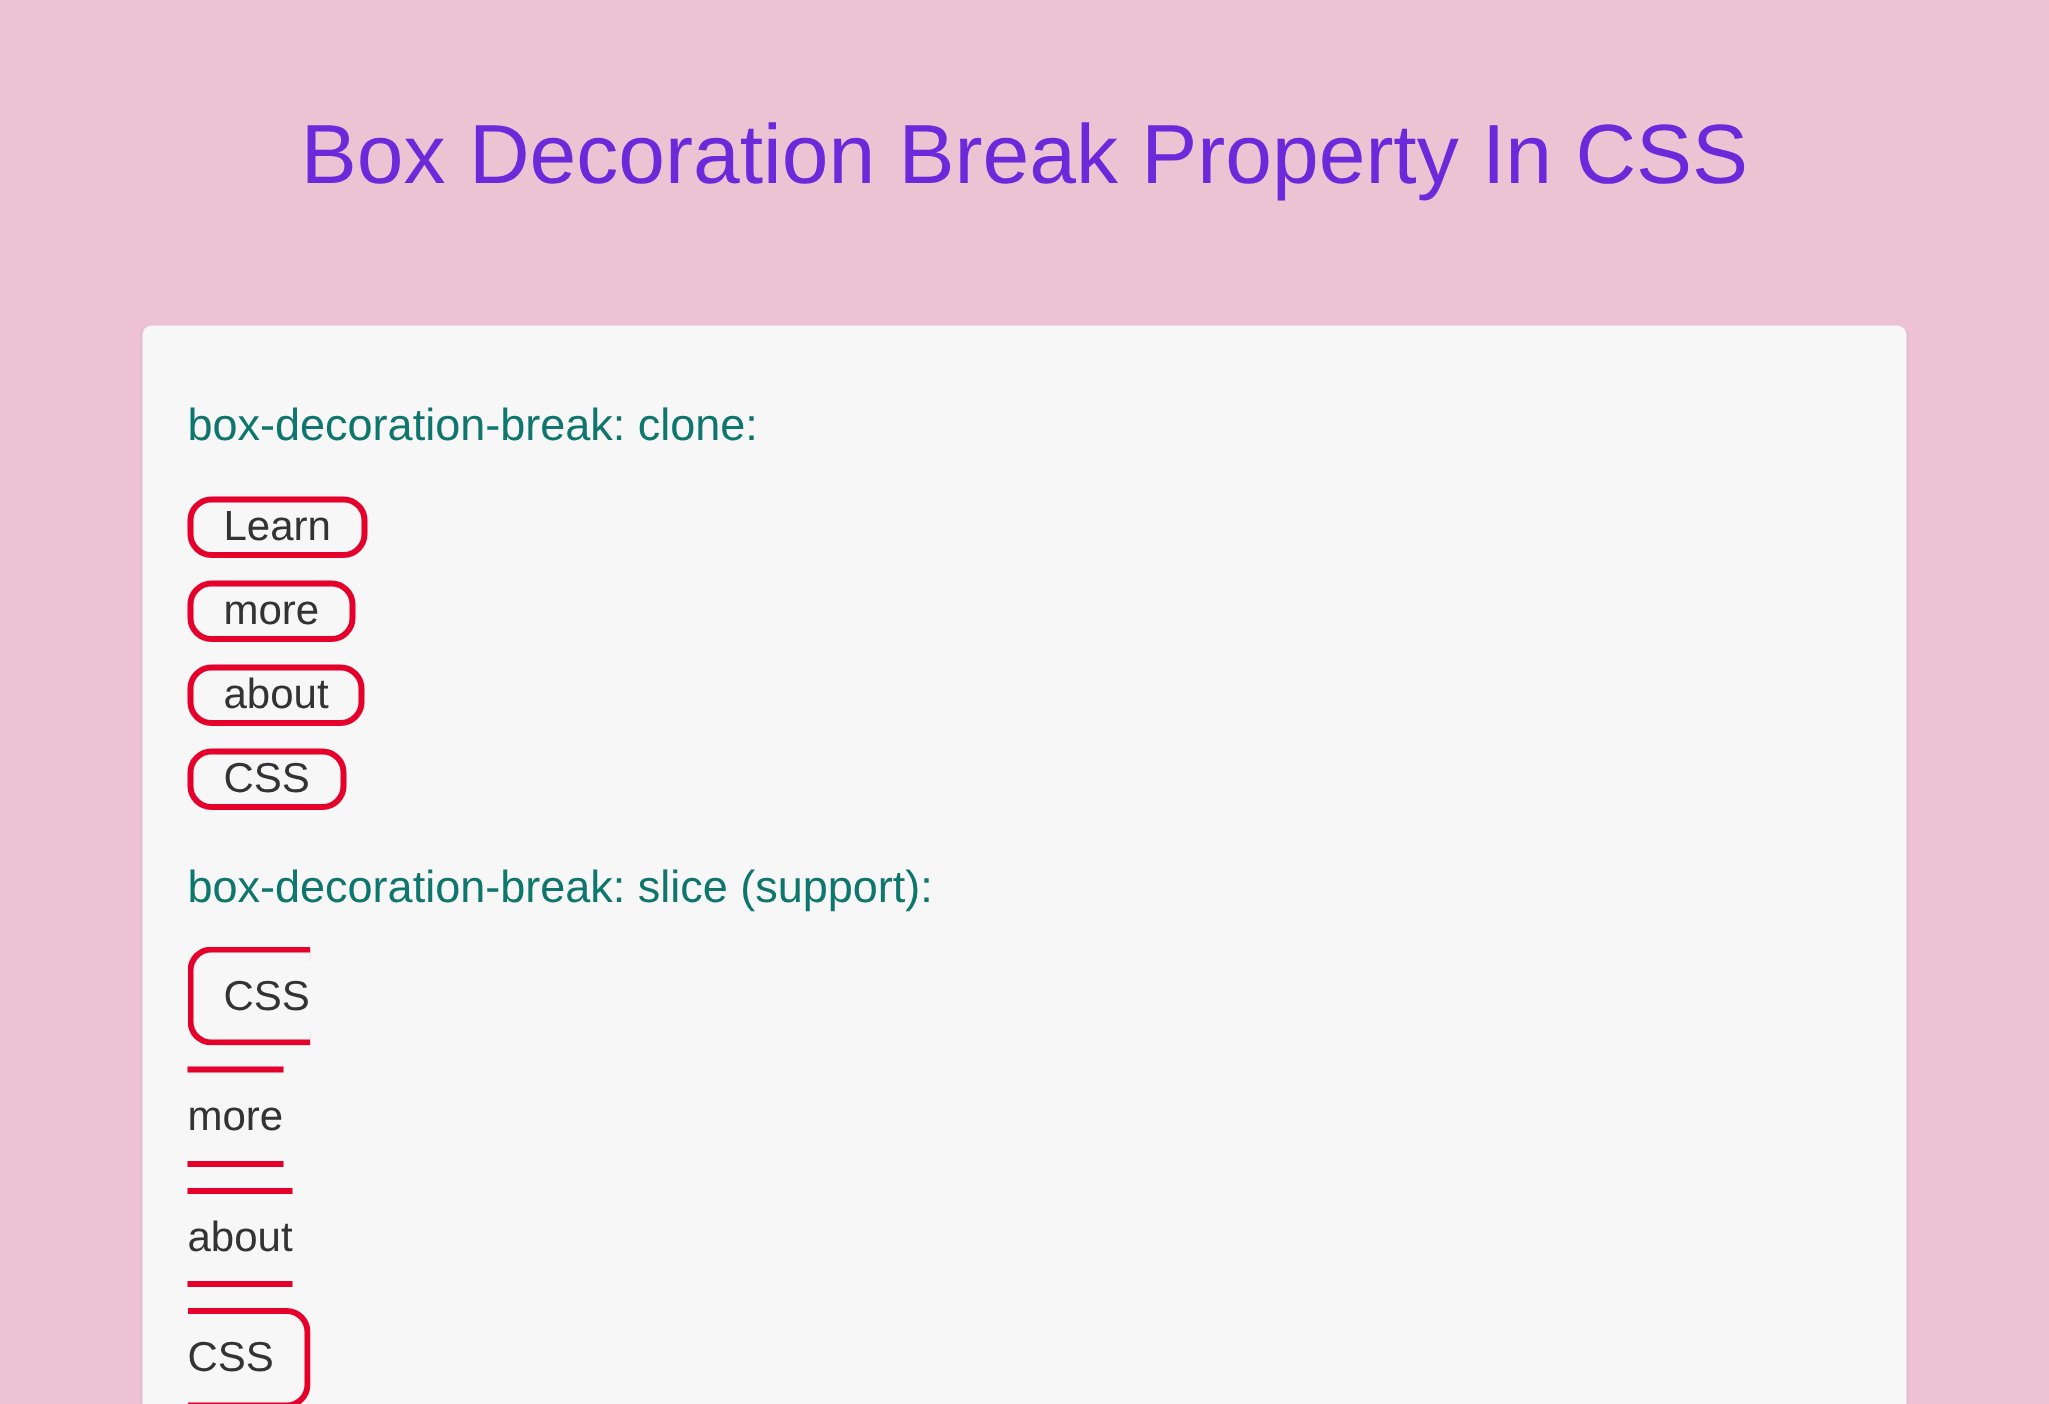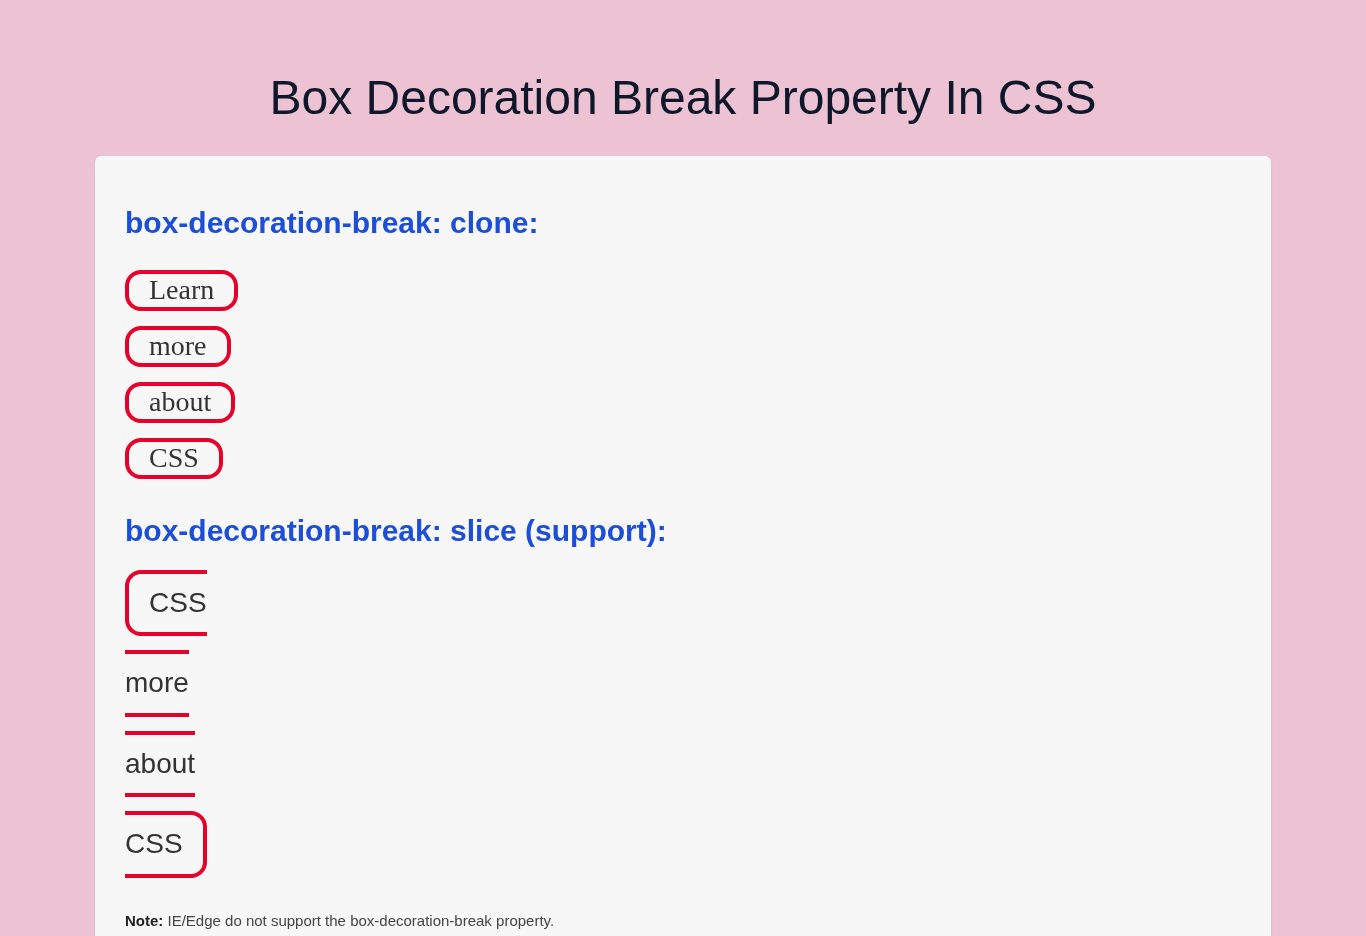--- a/index.html
+++ b/index.html
@@ -13,45 +13,43 @@
     color: #2e2e2e;
   }
   .wrap {
     width: 1366px;
     min-height: 936px;
     box-sizing: border-box;
     padding: 60px 95px 40px 95px;
   }
   h1.page-title {
     text-align: center;
-    font-size: 48px;
+    font-size: 56px;
     font-weight: 500;
-    margin: 10px 0 31px 0;
-    color: #0f172a;
+    margin: 10px 0 82px 0;
+    color: #6d28d9;
   }
   .card {
     background: #f7f7f7;
     border-radius: 6px;
     padding: 40px 30px 30px 30px;
     box-shadow: 0 1px 3px rgba(0,0,0,0.08);
     min-height: 640px;
     box-sizing: border-box;
   }
   .label {
     font-size: 30px;
-    color: #1d4ed8;
+    color: #0f766e;
     margin: 10px 0 22px 0;
-    font-weight: bold;
   }
   .demo {
     font-size: 28px;
     line-height: 2.0;
     color: #333;
     margin-bottom: 28px;
-    font-family: Liberation Serif, serif;
   }
   .demo span.piece {
     border: 4px solid #e5002b;
     border-radius: 16px;
     padding: 0 20px 2px 20px;
     -webkit-box-decoration-break: clone;
     box-decoration-break: clone;
   }
   
   .slice-manual {

